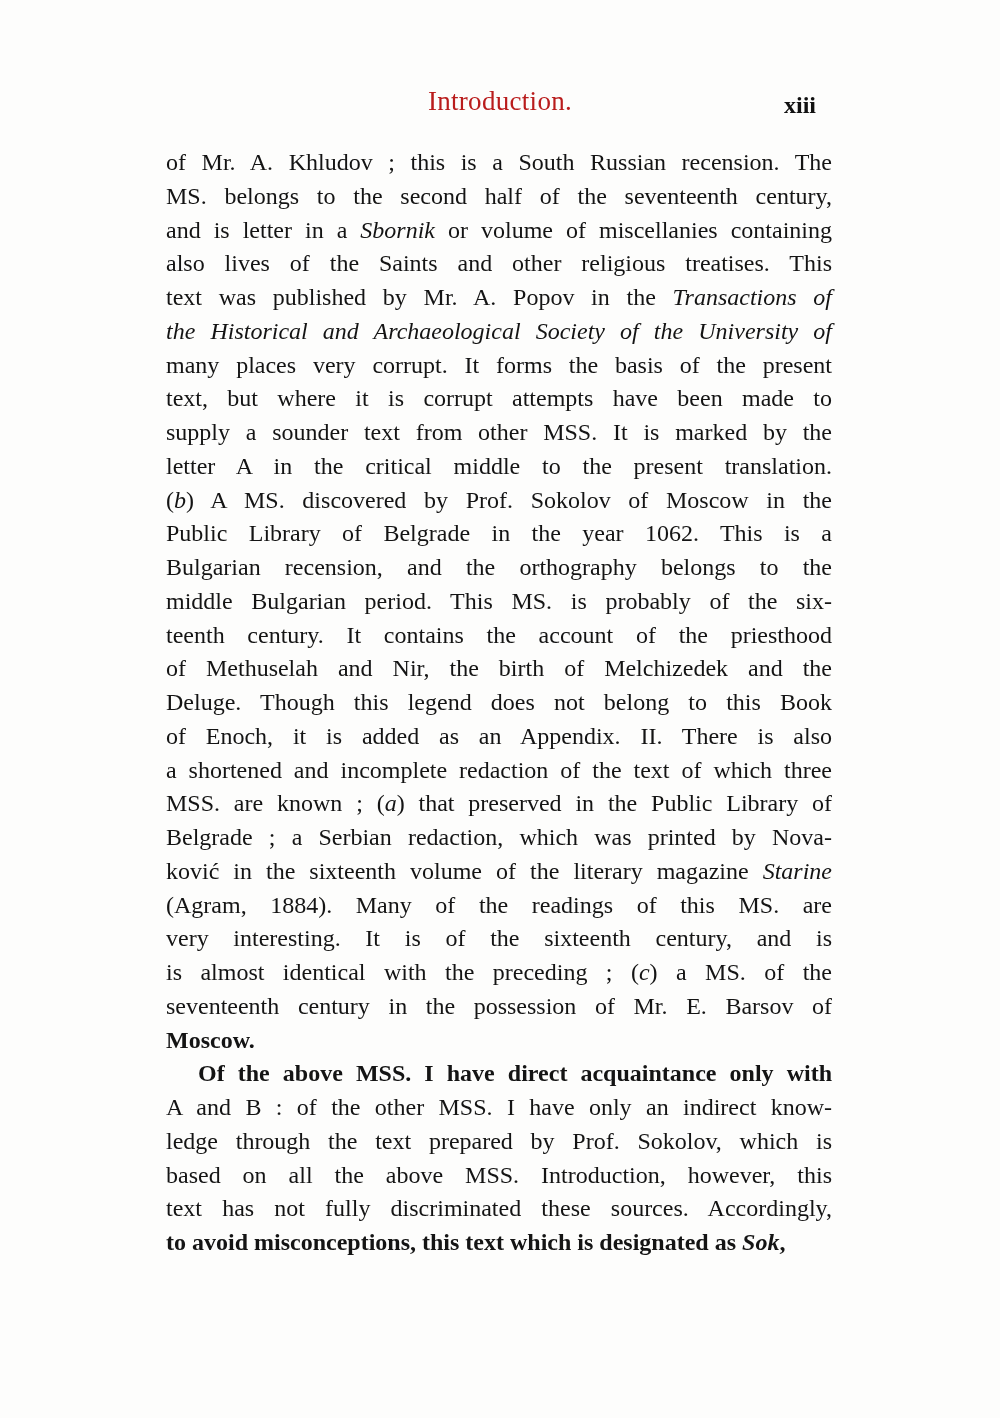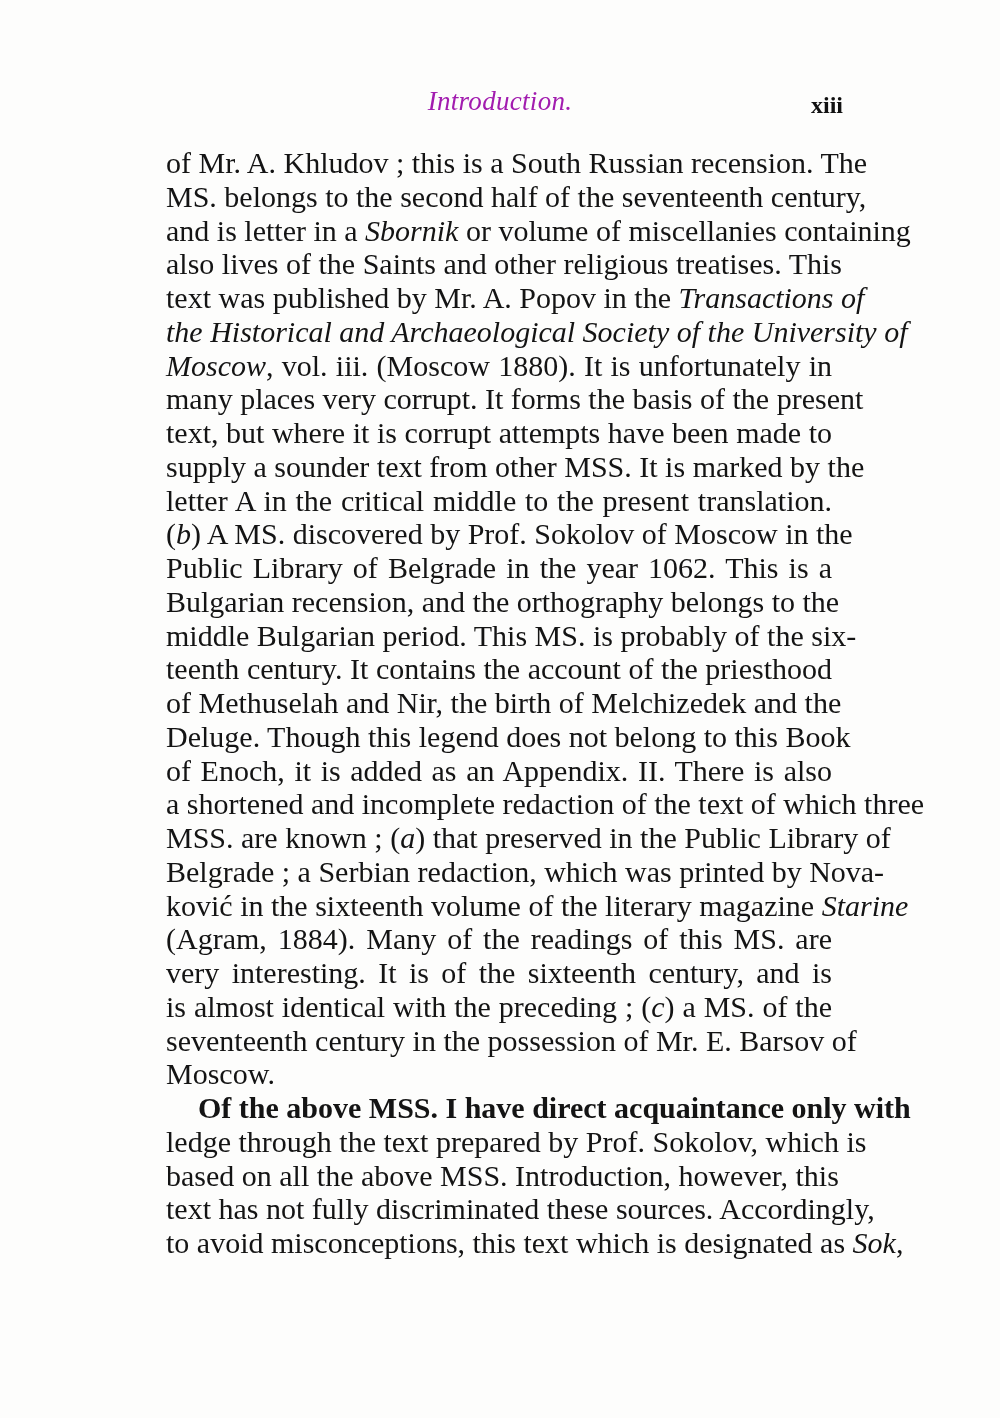--- a/index.html
+++ b/index.html
@@ -1,42 +1,41 @@
 <!DOCTYPE html>
 <html><head>
 <meta charset="utf-8">
 <style>
   html, body { margin:0; padding:0; background:#ffffff; }
   body { width:1000px; height:1418px; position:relative; overflow:hidden; }
   .page { position:absolute; left:0; top:0; width:1000px; height:1418px; background:#fdfdfc; }
   .header-title { position:absolute; left:0; width:1000px; top:86px; text-align:center;
-    font-family:"Liberation Serif", "DejaVu Serif", serif; font-style:italic; font-size:27px; color:#a21caf; letter-spacing:0.3px; }
-  .header-folio { position:absolute; right:157px; top:92px; font-family:"Liberation Serif", serif; font-size:24px; font-weight:bold; color:#111; }
+    font-family:"Liberation Serif", "DejaVu Serif", serif; font-size:27px; color:#b91c1c; letter-spacing:0.3px; }
+  .header-folio { position:absolute; right:184px; top:92px; font-family:"Liberation Serif", serif; font-size:24px; font-weight:bold; color:#111; }
   .body-text { position:absolute; left:166px; top:146px; width:666px; }
   .line { height:33.75px; line-height:33.75px; font-family:"Liberation Serif", "DejaVu Serif", serif;
-    font-size:30px; color:#141414; text-align:justify; text-align-last:justify; white-space:nowrap; overflow:visible; }
-  .line.last { text-align-last:left; }
+    font-size:24px; color:#141414; text-align:justify; text-align-last:justify; white-space:nowrap; overflow:visible; }
+  .line.last { text-align-last:left;font-weight:bold; }
   .line.indent { padding-left:32px;font-weight:bold; }
   .it { font-style:italic; }
 </style>
 </head>
 <body>
 
 <div class="page">
   <div class="header-title">Introduction.</div>
   <div class="header-folio">xiii</div>
   <div class="body-text" id="body-text">
       <div>
         <div class="line"><span>of Mr. A. Khludov ; this is a South Russian recension.  The</span></div>
         <div class="line"><span>MS. belongs to the second half of the seventeenth century,</span></div>
         <div class="line"><span>and is letter in a </span><span class="it">Sbornik</span><span> or volume of miscellanies containing</span></div>
         <div class="line"><span>also lives of the Saints and other religious treatises.  This</span></div>
         <div class="line"><span>text was published by Mr. A. Popov in the </span><span class="it">Transactions of</span></div>
         <div class="line"><span class="it">the Historical and Archaeological Society of the University of</span></div>
-        <div class="line"><span class="it">Moscow</span><span>, vol. iii. (Moscow 1880).  It is unfortunately in</span></div>
         <div class="line"><span>many places very corrupt.  It forms the basis of the present</span></div>
         <div class="line"><span>text, but where it is corrupt attempts have been made to</span></div>
         <div class="line"><span>supply a sounder text from other MSS.  It is marked by the</span></div>
         <div class="line"><span>letter A in the critical middle to the present translation.</span></div>
         <div class="line"><span>(</span><span class="it">b</span><span>) A MS. discovered by Prof. Sokolov of Moscow in the</span></div>
         <div class="line"><span>Public Library of Belgrade in the year 1062.  This is a</span></div>
         <div class="line"><span>Bulgarian recension, and the orthography belongs to the</span></div>
         <div class="line"><span>middle Bulgarian period.  This MS. is probably of the six-</span></div>
         <div class="line"><span>teenth century.  It contains the account of the priesthood</span></div>
         <div class="line"><span>of Methuselah and Nir, the birth of Melchizedek and the</span></div>
@@ -47,19 +46,20 @@
         <div class="line"><span>Belgrade ; a Serbian redaction, which was printed by Nova-</span></div>
         <div class="line"><span>ković in the sixteenth volume of the literary magazine </span><span class="it">Starine</span></div>
         <div class="line"><span>(Agram, 1884).  Many of the readings of this MS. are</span></div>
         <div class="line"><span>very interesting.  It is of the sixteenth century, and is</span></div>
         <div class="line"><span>is almost identical with the preceding ; (</span><span class="it">c</span><span>) a MS. of the</span></div>
         <div class="line"><span>seventeenth century in the possession of Mr. E. Barsov of</span></div>
         <div class="line last"><span>Moscow.</span></div>
       </div>
       <div>
         <div class="line indent"><span>Of the above MSS. I have direct acquaintance only with</span></div>
+        <div class="line"><span>A and B : of the other MSS. I have only an indirect know-</span></div>
         <div class="line"><span>ledge through the text prepared by Prof. Sokolov, which is</span></div>
         <div class="line"><span>based on all the above MSS.  Introduction, however, this</span></div>
         <div class="line"><span>text has not fully discriminated these sources.  Accordingly,</span></div>
         <div class="line last"><span>to avoid misconceptions, this text which is designated as </span><span class="it">Sok</span><span>,</span></div>
       </div>
     </div>
 </div>
 
 </body></html>

